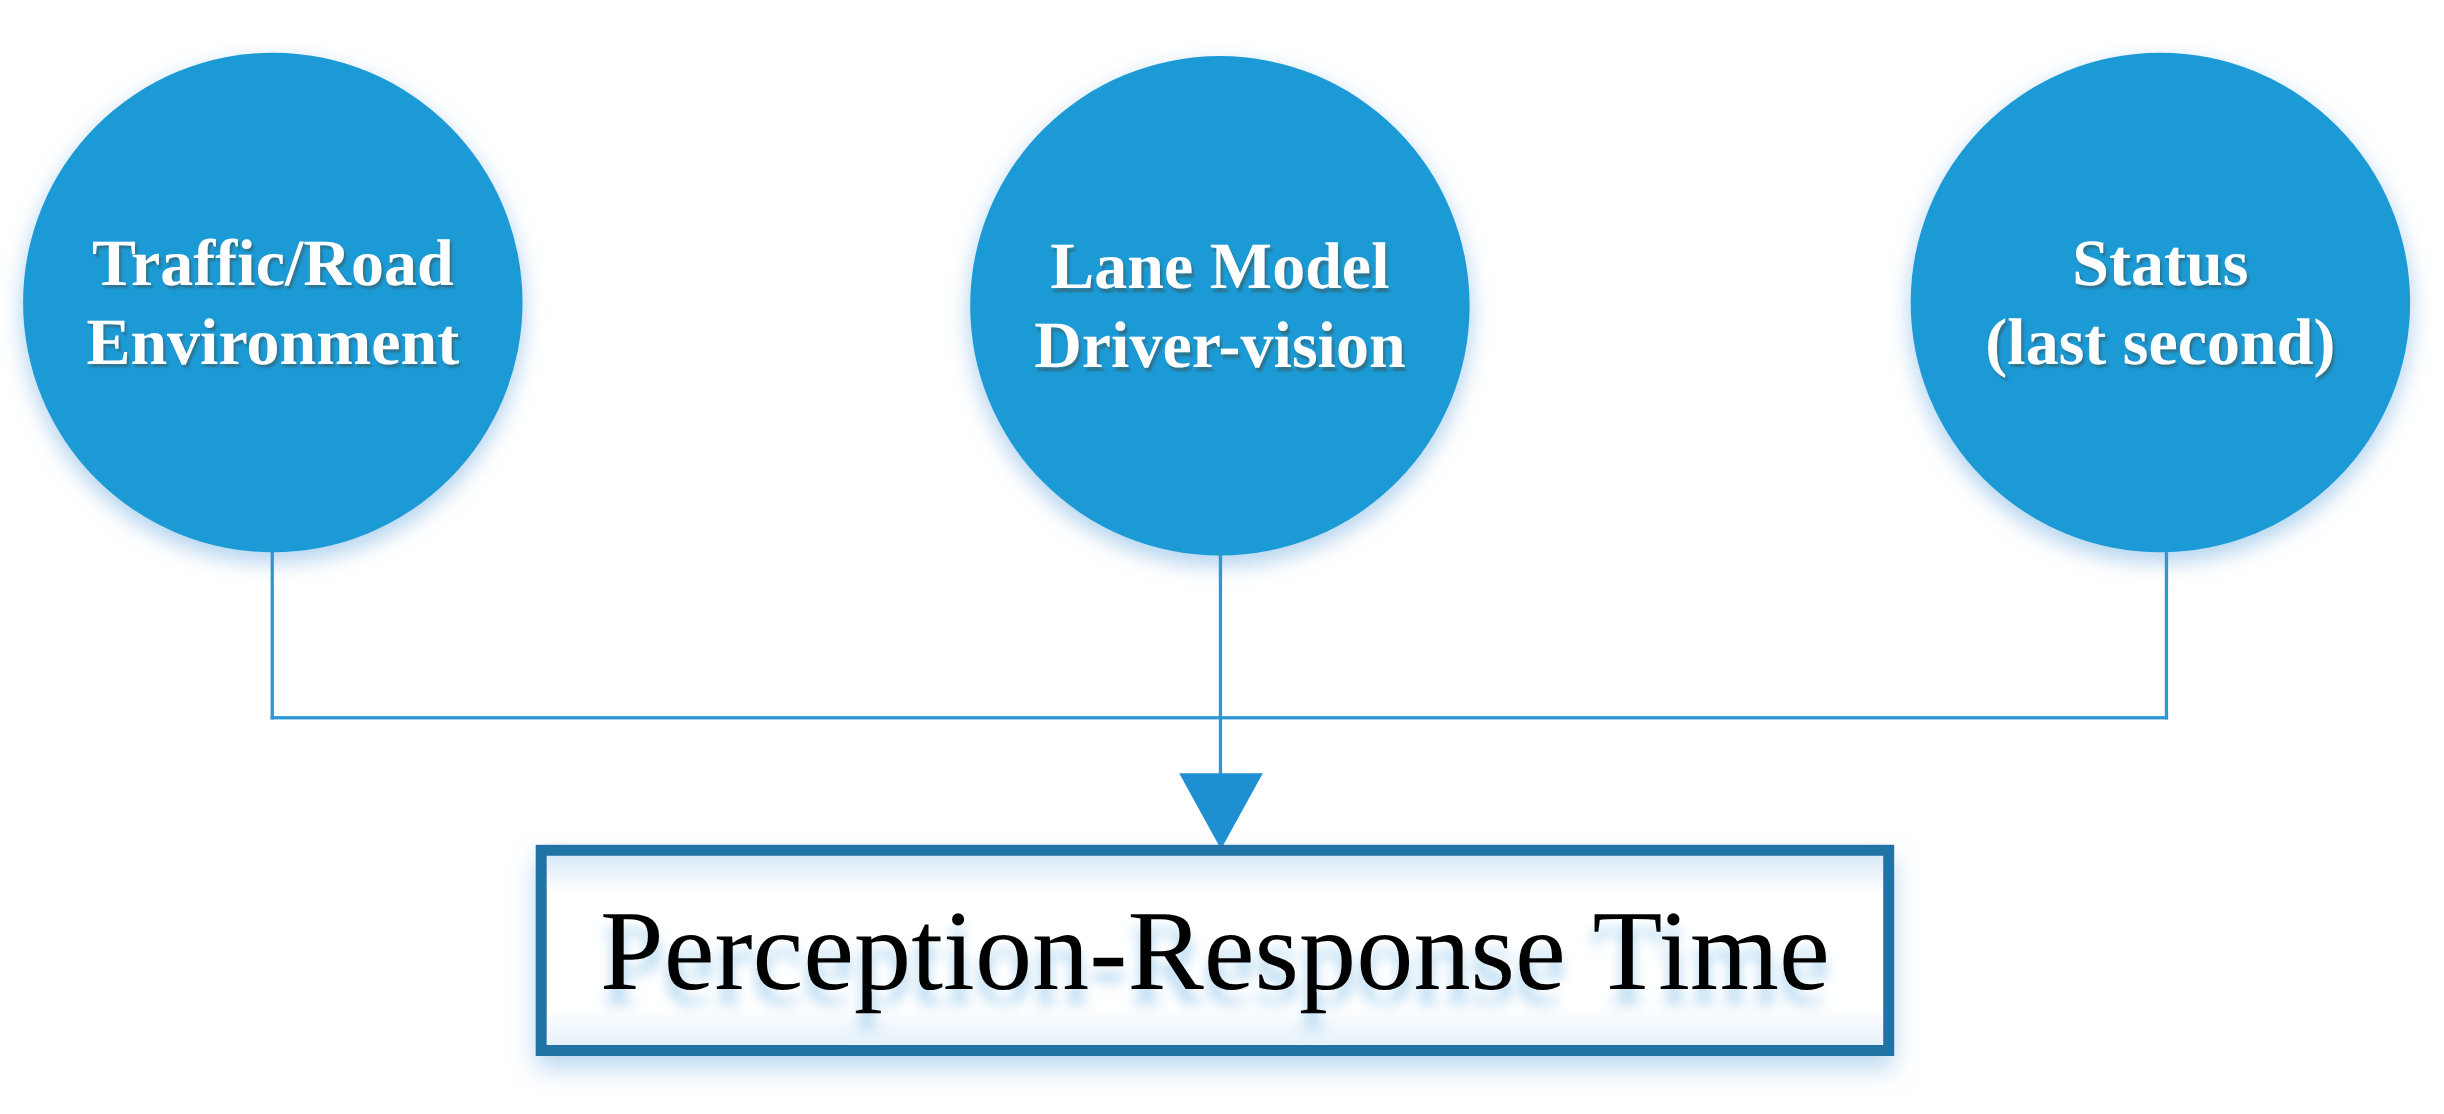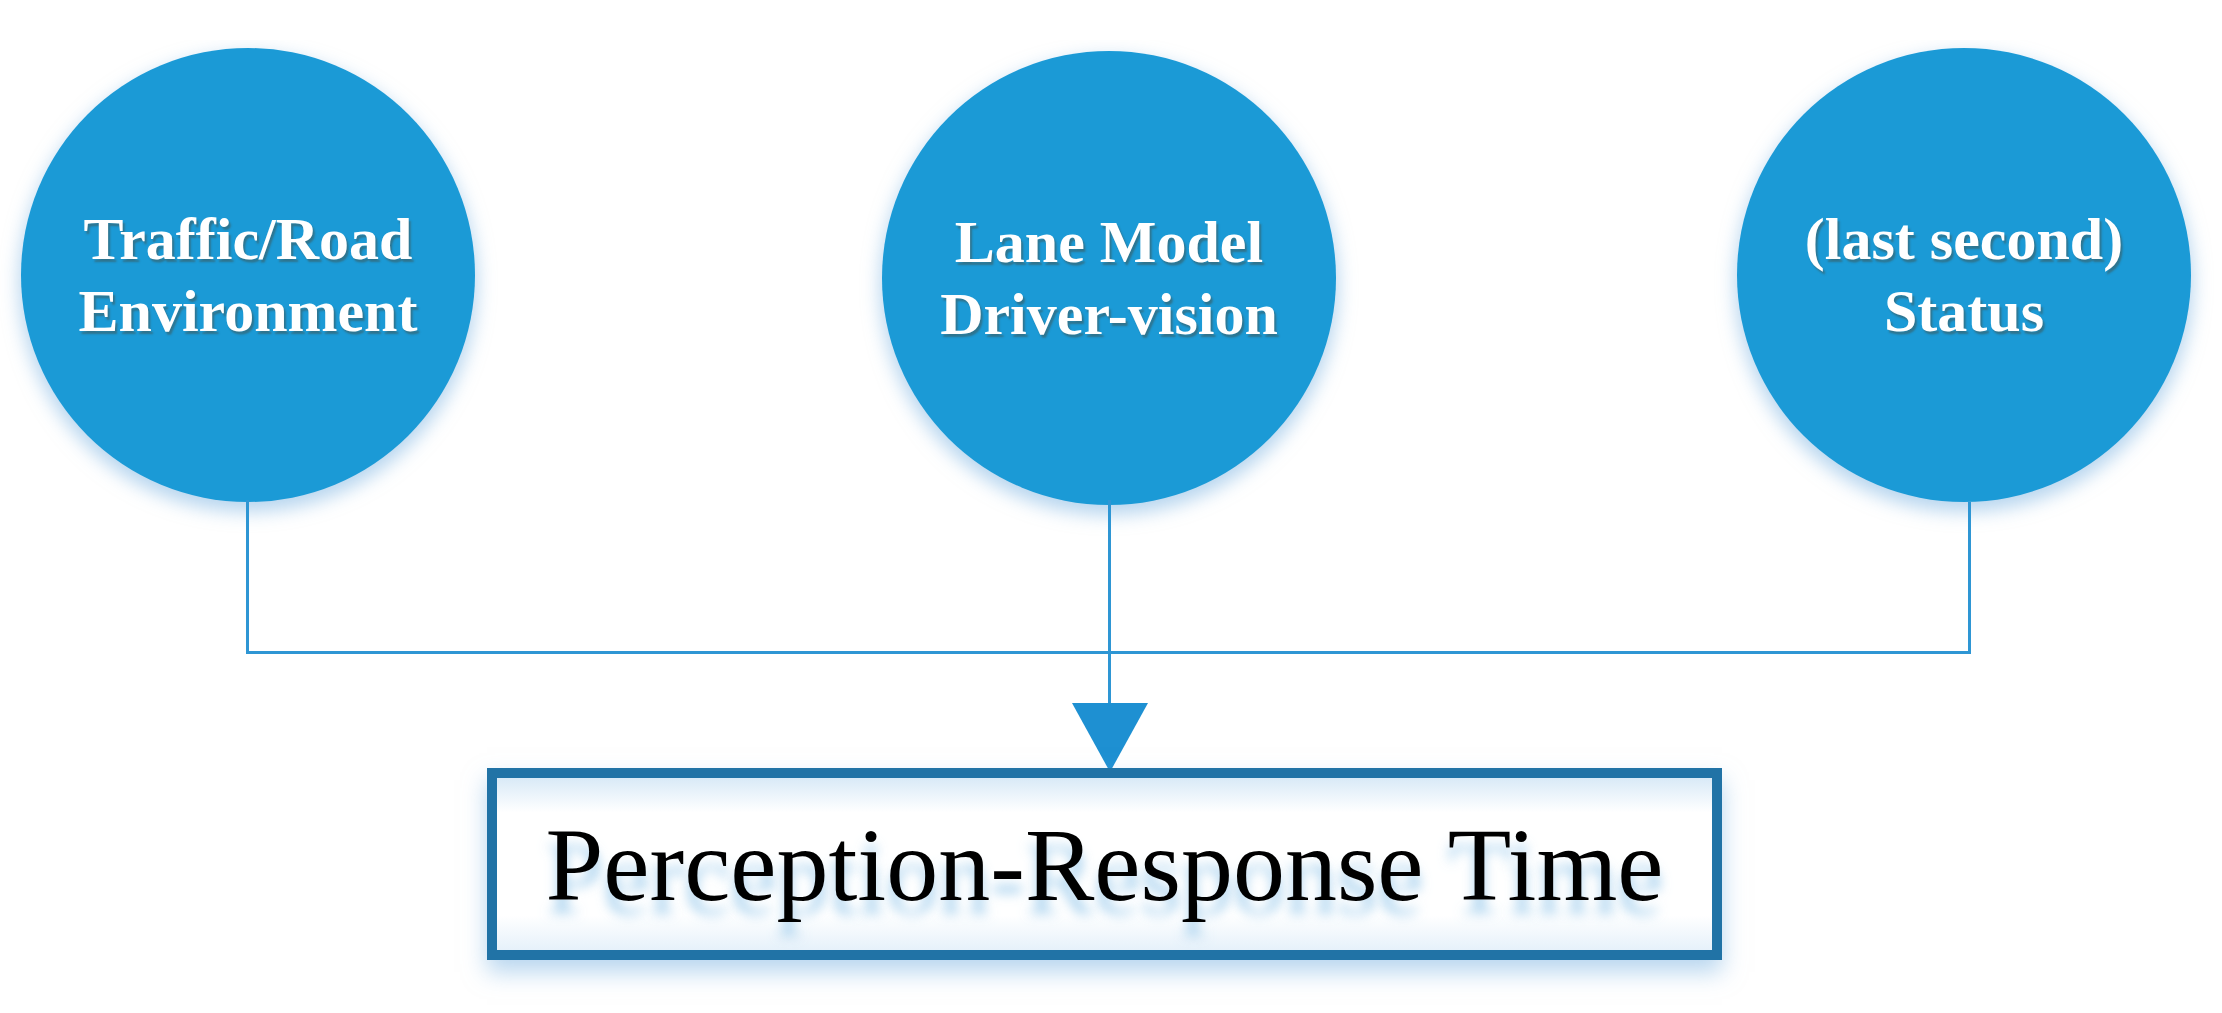--- a/index.html
+++ b/index.html
@@ -100,22 +100,22 @@
 
   <div class="node-circle c2">
     <div class="node-label">
       <span>Lane Model</span>
       <span>Driver-vision</span>
     </div>
   </div>
 
   <div class="node-circle c3">
     <div class="node-label">
+      <span>Status</span>
       <span>(last second)</span>
-      <span>Status</span>
     </div>
   </div>
 
   <div class="line vline line-left-v"></div>
   <div class="line vline line-center-v"></div>
   <div class="line vline line-right-v"></div>
   <div class="line hline line-h"></div>
 
   <div class="arrowhead"></div>
 

